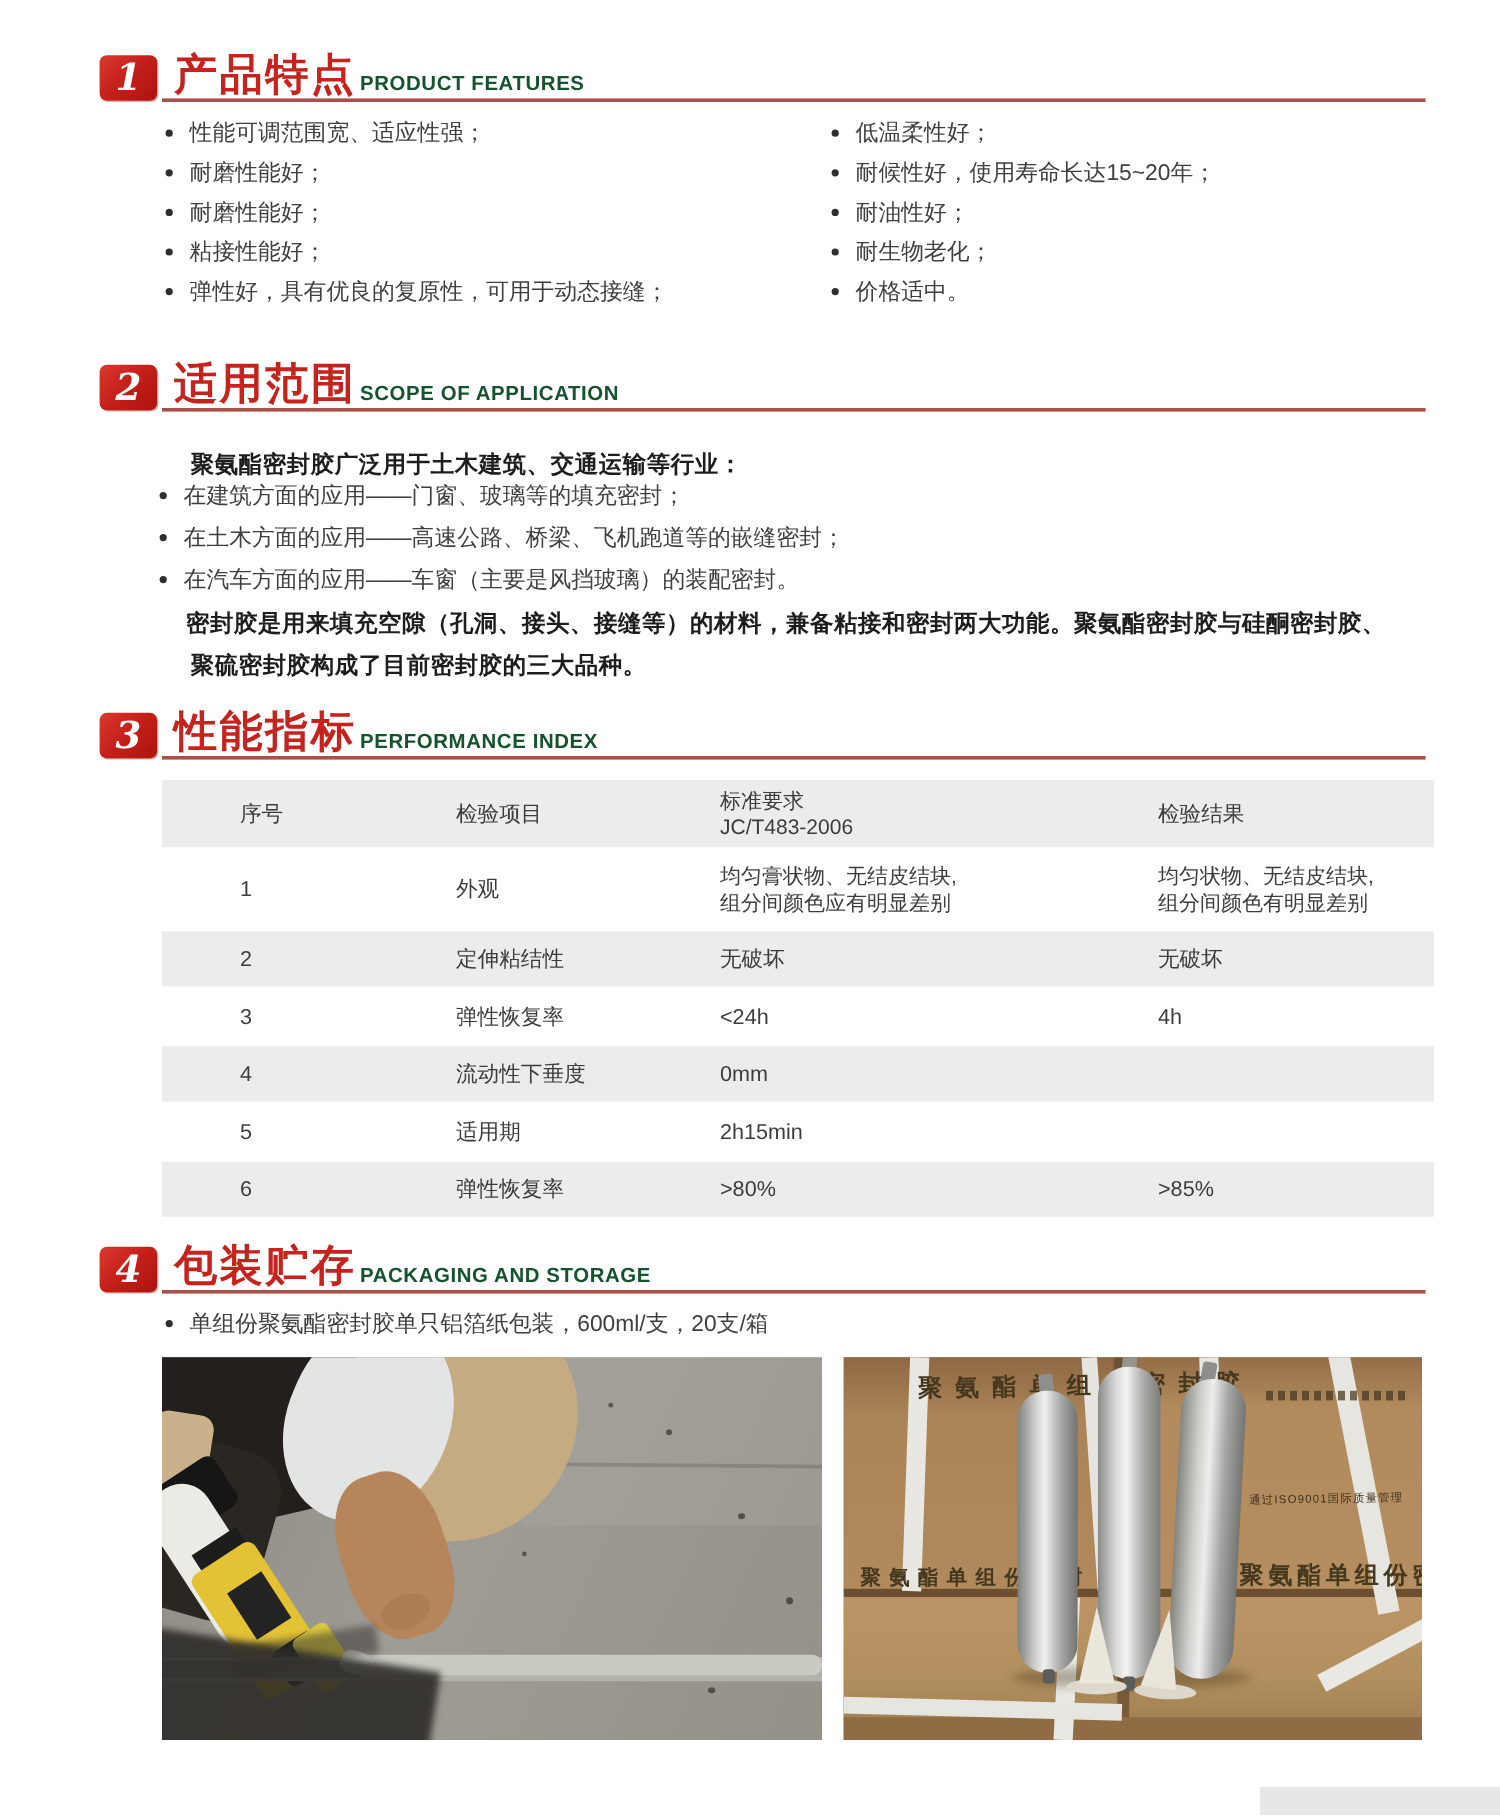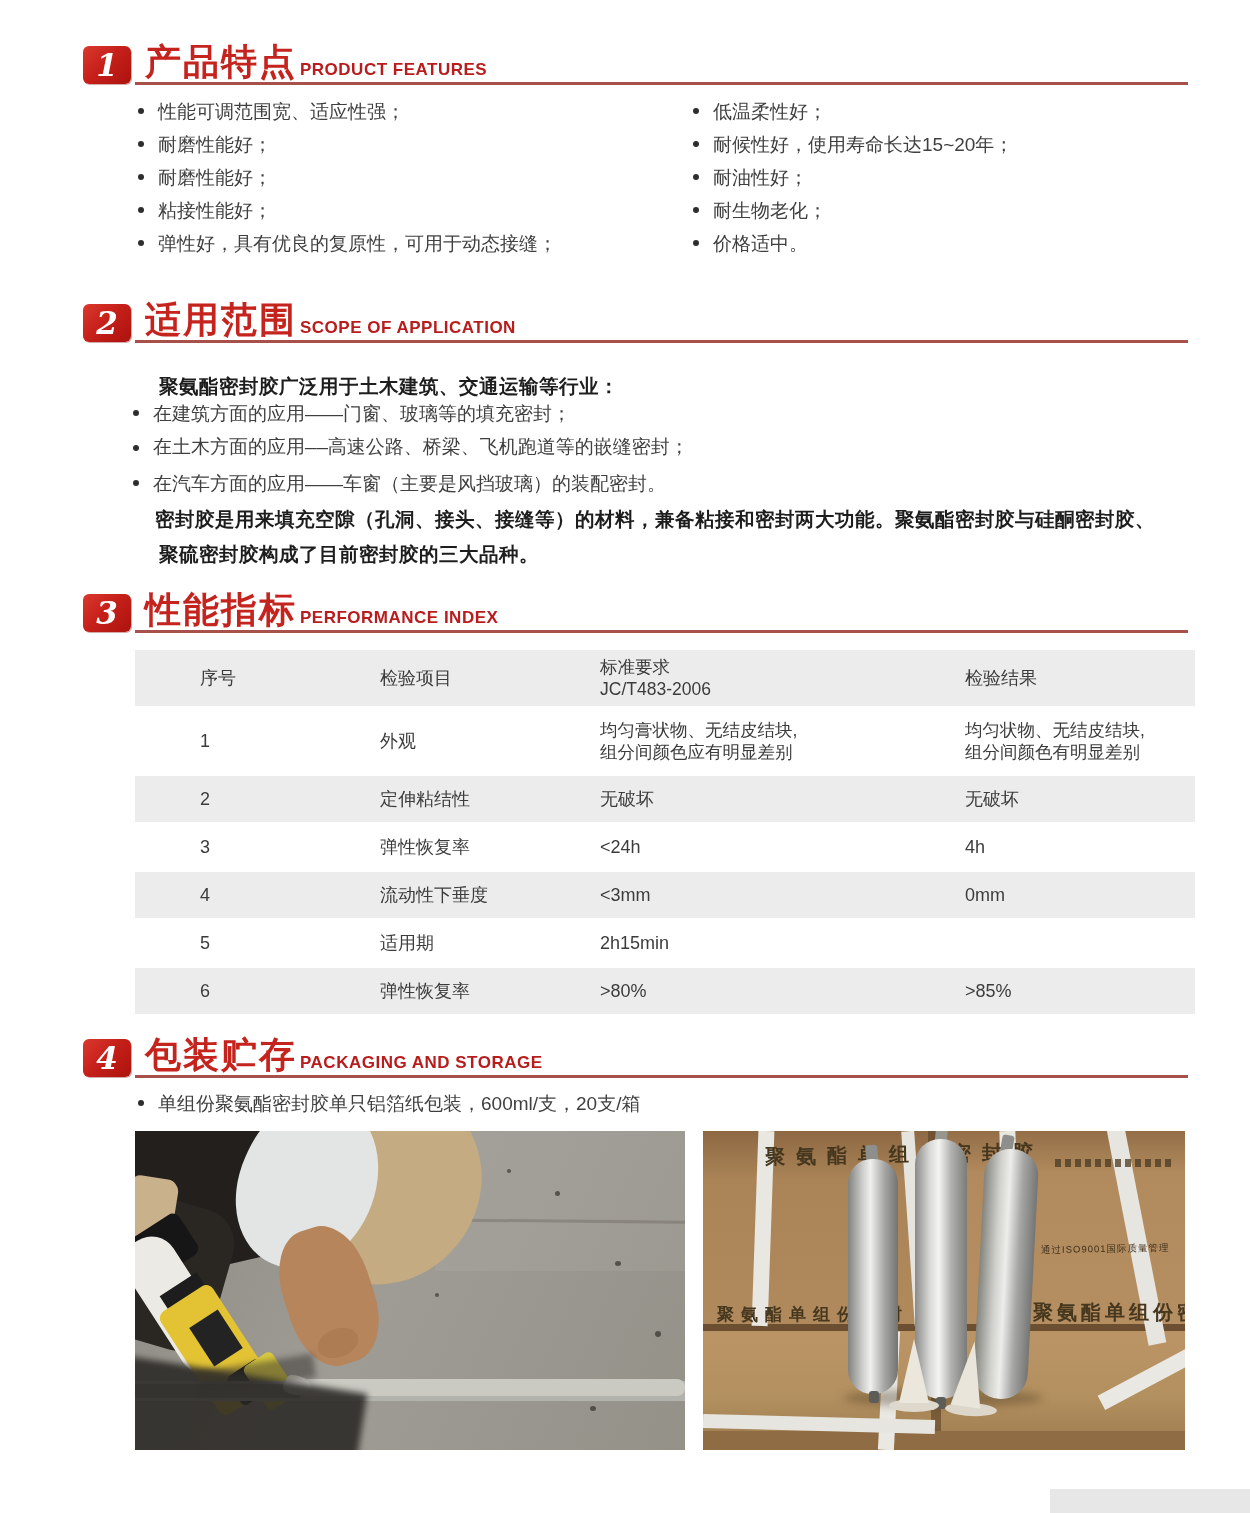--- a/index.html
+++ b/index.html
@@ -7,21 +7,21 @@
         font-family:"Liberation Sans","DejaVu Sans",sans-serif;color:#3f3f3f;}
   .abs{position:absolute;}
 
   
   .num-box{position:absolute;width:48px;height:38px;border-radius:6px;
            background:linear-gradient(135deg,#da392e 0%,#c6201a 45%,#ac130e 100%);
            color:#fff;font-family:"DejaVu Serif",serif;font-style:italic;font-weight:bold;
            font-size:31px;line-height:38px;text-align:center;
            box-shadow:1px 1px 0 rgba(120,20,15,.35);}
   .sec-title{position:absolute;font-size:36px;line-height:40px;font-weight:bold;color:#c4231e;letter-spacing:2px;}
-  .sec-sub{position:absolute;font-size:17px;font-weight:bold;color:#b91c1c;letter-spacing:.5px;}
+  .sec-sub{position:absolute;font-size:17px;font-weight:bold;color:#14532d;letter-spacing:.5px;}
   .red-line{position:absolute;left:135px;width:1053px;height:3px;background:#a8514a;}
 
   
   .blist{position:absolute;}
   .bitem{display:flex;margin-bottom:12px;font-size:19px;line-height:21px;color:#3f3f3f;}
   .bitem .dot{flex:0 0 6px;width:6px;height:6px;border-radius:50%;background:#2e2e2e;margin:7px 14px 0 0;}
   .bold-line{position:absolute;font-size:19.5px;font-weight:bold;color:#1d1d1d;letter-spacing:.5px;}
 
   
   .ptable{position:absolute;left:135px;top:650px;width:1060px;font-size:18px;color:#3c3c3c;}
@@ -95,21 +95,21 @@
   <div class="sec-title" style="left:145px;top:300px;">适用范围</div>
   <div class="sec-sub" style="left:300px;top:318px;">SCOPE OF APPLICATION</div>
   <div class="red-line" style="top:340px;"></div>
 
   <div class="bold-line" style="left:159px;top:373px;">聚氨酯密封胶广泛用于土木建筑、交通运输等行业：</div>
   <div class="blist" style="left:133px;top:403px;width:1000px;">
     <div class="bitem" style="margin-bottom:14px;">
         <span class="dot"></span>
         <span>在建筑方面的应用——门窗、玻璃等的填充密封；</span>
       </div>
-    <div class="bitem" style="margin-bottom:14px;font-family:Liberation Mono, monospace;">
+    <div class="bitem" style="margin-bottom:14px;">
         <span class="dot"></span>
         <span>在土木方面的应用——高速公路、桥梁、飞机跑道等的嵌缝密封；</span>
       </div>
     <div class="bitem" style="margin-bottom:14px;">
         <span class="dot"></span>
         <span>在汽车方面的应用——车窗（主要是风挡玻璃）的装配密封。</span>
       </div>
   </div>
   <div class="bold-line" style="left:155px;top:506px;">密封胶是用来填充空隙（孔洞、接头、接缝等）的材料，兼备粘接和密封两大功能。聚氨酯密封胶与硅酮密封胶、</div>
   <div class="bold-line" style="left:159px;top:541px;">聚硫密封胶构成了目前密封胶的三大品种。</div>
@@ -149,21 +149,20 @@
     </div>
     <div class="prow" style="height:50px;">
       <div class="c1">3</div>
       <div class="c2">弹性恢复率</div>
       <div class="c3">&lt;24h</div>
       <div class="c4">4h</div>
     </div>
     <div class="prow gray" style="height:46px;">
       <div class="c1">4</div>
       <div class="c2">流动性下垂度</div>
-      <div class="c3">&lt;3mm</div>
       <div class="c4">0mm</div>
     </div>
     <div class="prow" style="height:50px;">
       <div class="c1">5</div>
       <div class="c2">适用期</div>
       <div class="c4">2h15min</div>
     </div>
     <div class="prow gray" style="height:46px;">
       <div class="c1">6</div>
       <div class="c2">弹性恢复率</div>

